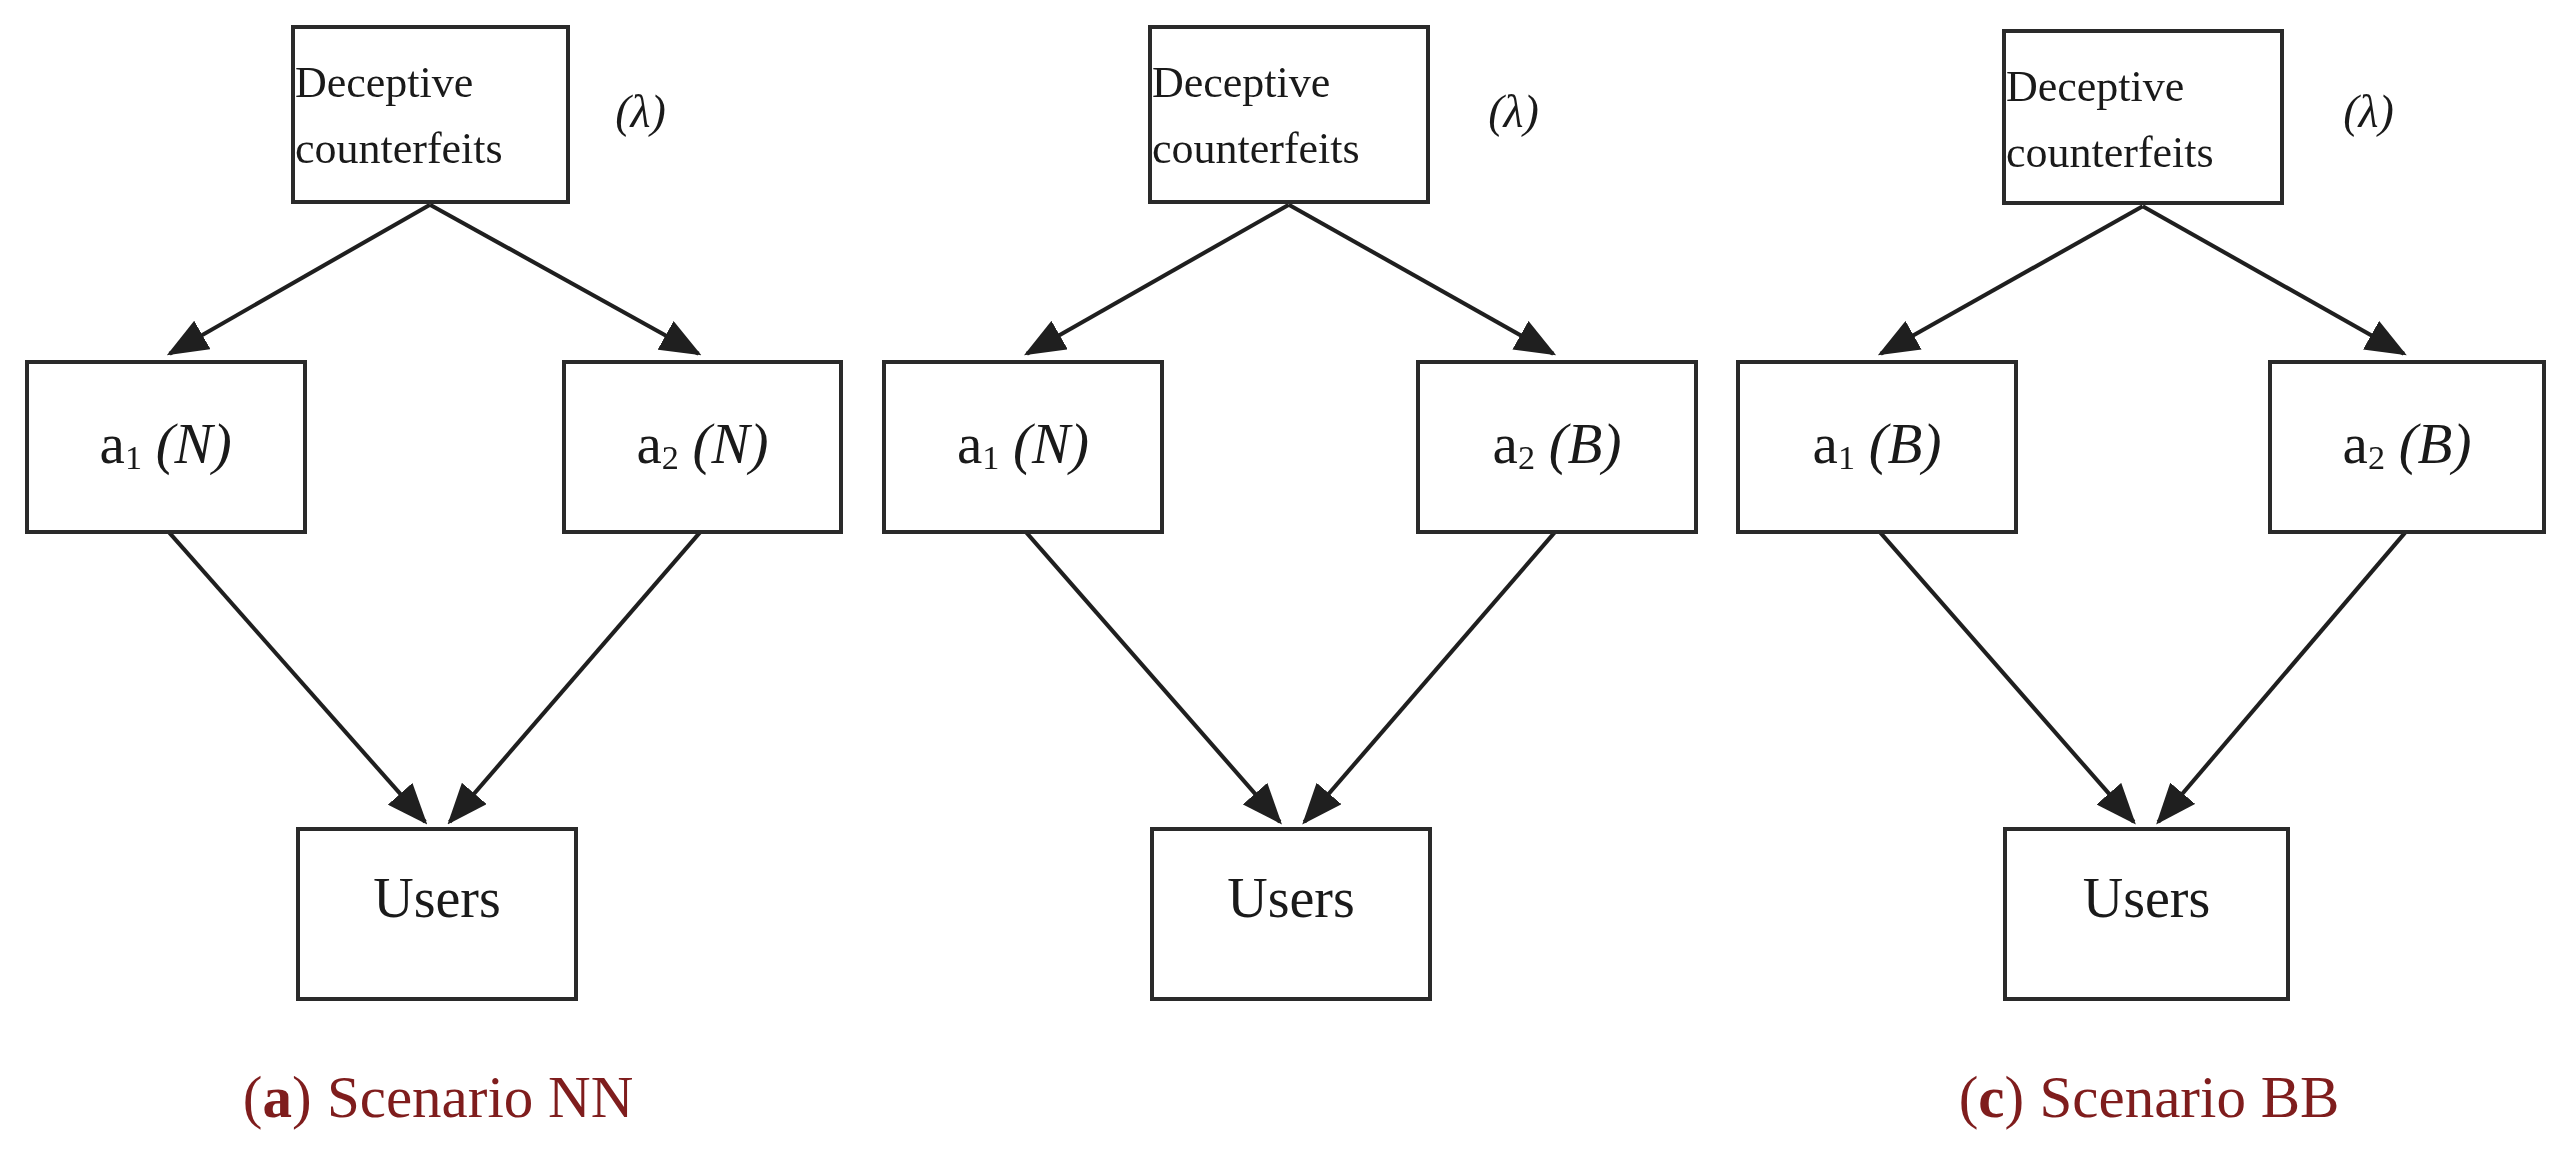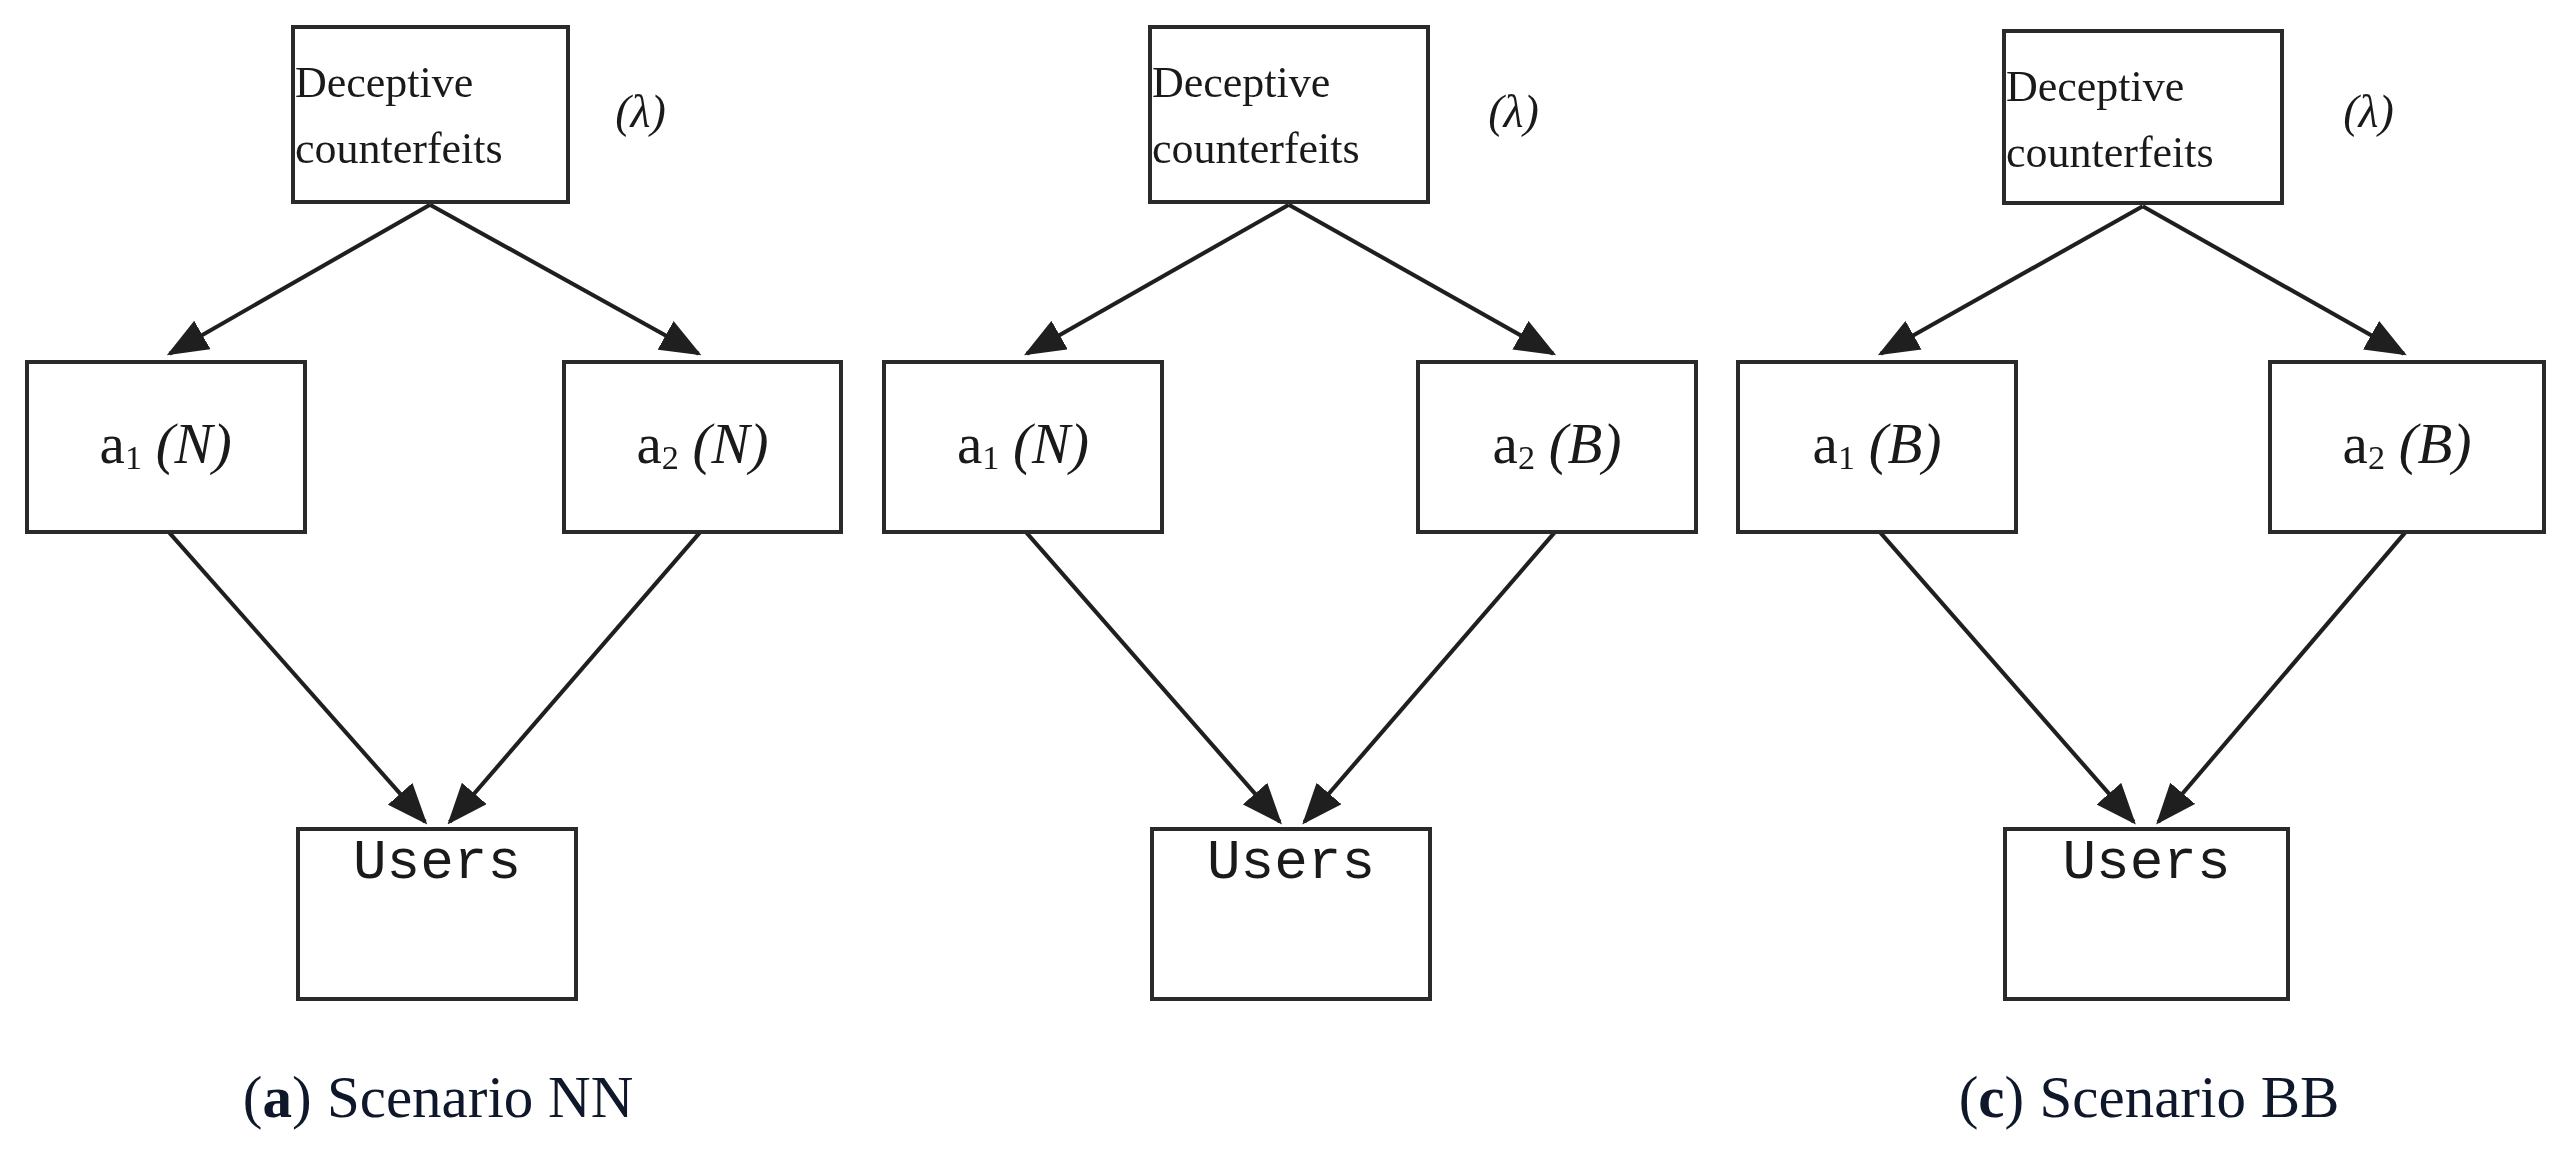--- a/index.html
+++ b/index.html
@@ -37,23 +37,22 @@
     padding-top: 21px;
     text-align: left;
   }
   .node-channel {
     font-size: 57px;
     align-items: center;
     padding-bottom: 6.6px;
   }
   .node-sink {
     font-size: 56px;
-    align-items: flex-start;
+    align-items: center;
     padding-bottom: 32px;
-    font-family: Liberation Mono, monospace;
   }
   .nbase { font-style: normal; }
   .nsub {
     font-size: 0.6em;
     position: relative;
     top: 0.42em;
     line-height: 0;
   }
   .nqual {
     font-style: italic;
@@ -65,21 +64,21 @@
     text-align: center;
     font-size: 46px;
     font-style: italic;
     color: #1a1a1a;
   }
   .caption {
     position: absolute;
     width: 540px;
     text-align: center;
     font-size: 59px;
-    color: #0f172a;
+    color: #7f1d1d;
     white-space: nowrap;
   }
   .cap-letter { font-weight: bold; }
   .cap-close { margin-right: 0.26em; }
 </style>
 </head>
 <body>
 
 <div class="canvas">
 

